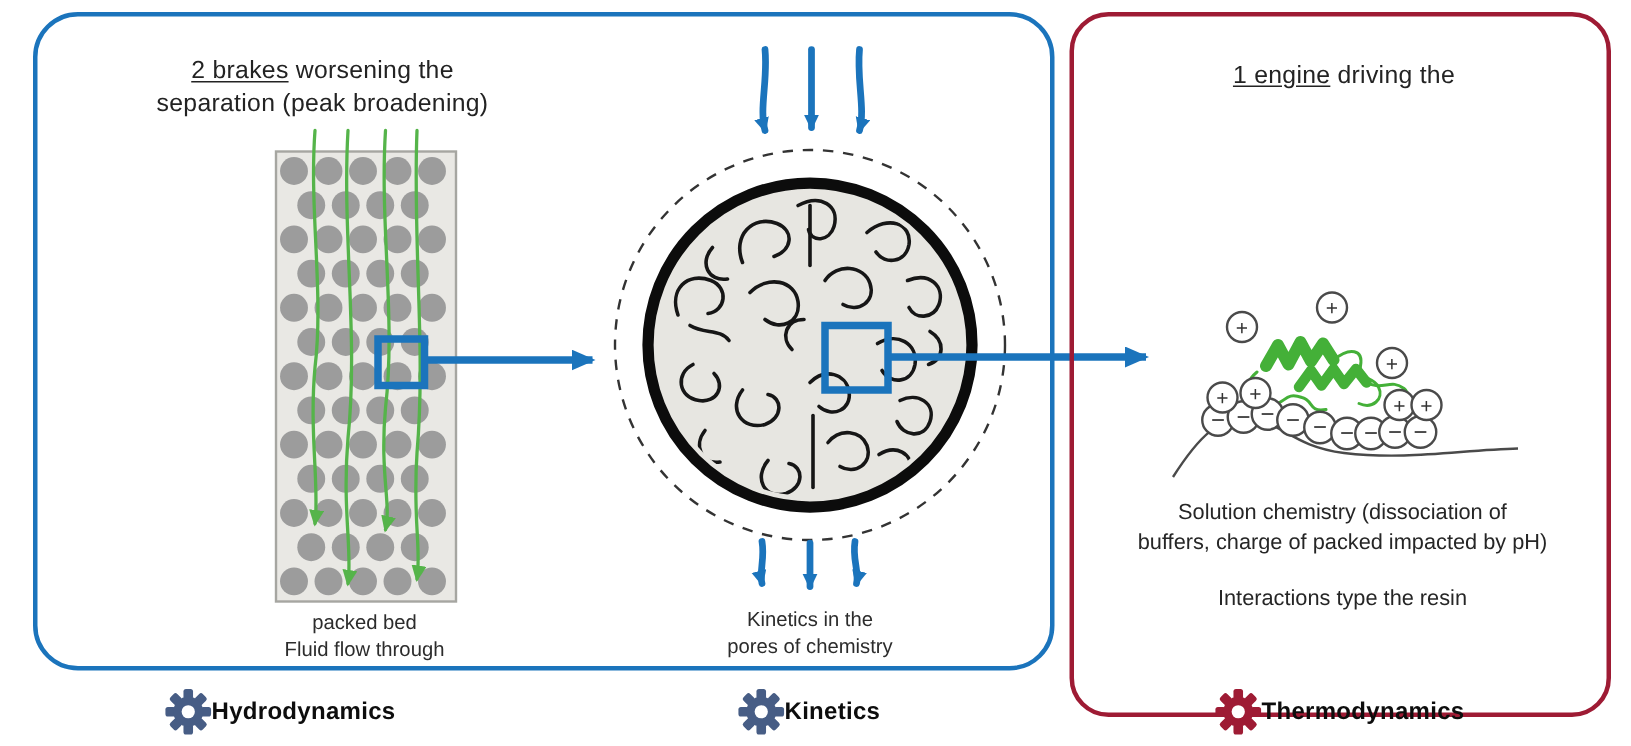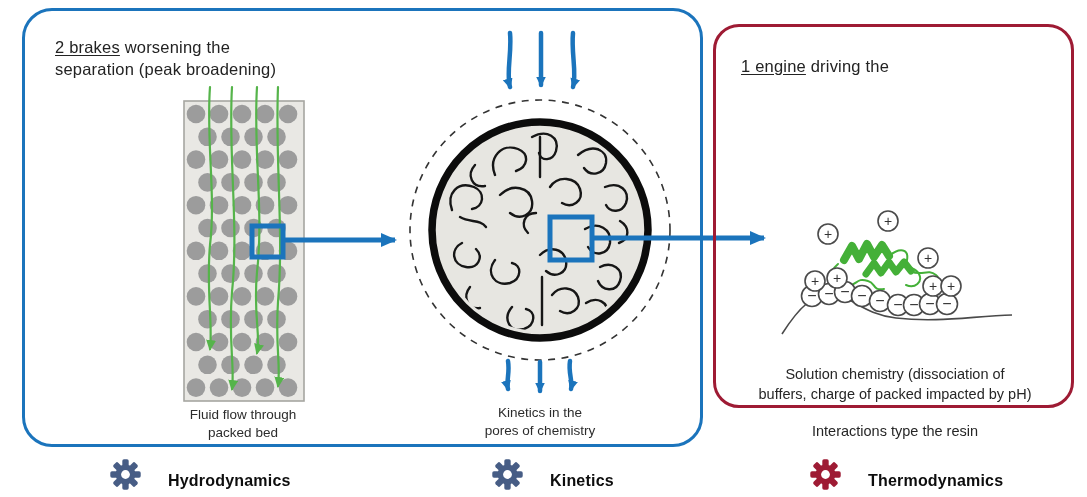--- a/index.html
+++ b/index.html
@@ -2,28 +2,28 @@
 <html><head>
 <meta charset="utf-8">
 <style>
   html,body{margin:0;padding:0;background:#fff;}
   .canvas{
     position:relative;width:1087px;height:497px;background:#ffffff;
     font-family:"Liberation Sans",sans-serif;color:#1e1e1e;overflow:hidden;
   }
   .panel{position:absolute;border:3px solid;border-radius:30px;background:transparent;box-sizing:border-box;}
   .panel.blue{left:22px;top:8px;width:681px;height:439px;border-color:#1b74bc;}
-  .panel.red{left:713px;top:24px;width:361px;height:384px;border-color:#9e1b34;border-radius:26px;padding-left:37px;}
-  .panel-title{position:absolute;text-align:left;font-size:16.5px;line-height:1.32;color:#232323;letter-spacing:.2px;}
+  .panel.red{left:713px;top:8px;width:361px;height:470px;border-color:#9e1b34;border-radius:26px;padding-left:37px;}
+  .panel-title{position:absolute;text-align:center;font-size:16.5px;line-height:1.32;color:#232323;letter-spacing:.2px;}
   .underlined{text-decoration:underline;text-underline-offset:2px;}
   .caption{position:absolute;text-align:center;font-size:13.5px;line-height:1.32;color:#2c2c2c;}
-  .bodytext{position:absolute;text-align:center;font-size:14.5px;line-height:1.36;color:#262626;margin-top:16px;}
+  .bodytext{position:absolute;text-align:center;font-size:14.5px;line-height:1.36;color:#262626;}
   .abs{position:absolute;}
   svg{display:block;overflow:visible;}
-  .legend-item{position:absolute;top:459px;display:flex;align-items:flex-end;gap:27px;}
+  .legend-item{position:absolute;top:459px;display:flex;align-items:center;gap:0;}
   .legend-label{font-weight:bold;font-size:16px;color:#0d0d0d;letter-spacing:.2px;}
   .hidden-defs{position:absolute;width:0;height:0;}
 </style>
 </head>
 <body>
 
 <div class="canvas">
 
   <svg class="hidden-defs" aria-hidden="true">
     <defs>
@@ -173,22 +173,22 @@
       </g>
       <rect x="150" y="192" width="42" height="43" fill="none" stroke="#1b74bc" stroke-width="5"></rect>
       <g stroke="#1b74bc" stroke-width="4.5" fill="none" stroke-linecap="round">
         <path d="M 108 336 C 110 348 106 356 108 364" marker-end="url(#mBlueSmall)"></path>
         <path d="M 140 337 L 140 366" marker-end="url(#mBlueSmall)"></path>
         <path d="M 170 336 C 168 348 173 356 171 364" marker-end="url(#mBlueSmall)"></path>
       </g>
     </svg>
 
     <div class="caption" style="left:118px;top:395px;width:200px;">
+      <div>packed bed</div>
       <div>Fluid flow through</div>
-      <div>packed bed</div>
     </div>
 
     <div class="caption" style="left:415px;top:393px;width:200px;">
       <div>Kinetics in the</div>
       <div>pores of chemistry</div>
     </div>
   </div>
 
   <svg class="abs" style="left:592px;top:226px;" width="192" height="24" viewBox="0 0 192 24">
     <line x1="0" y1="12" x2="172" y2="12" stroke="#1b74bc" stroke-width="5" marker-end="url(#mBlueBig)"></line>

